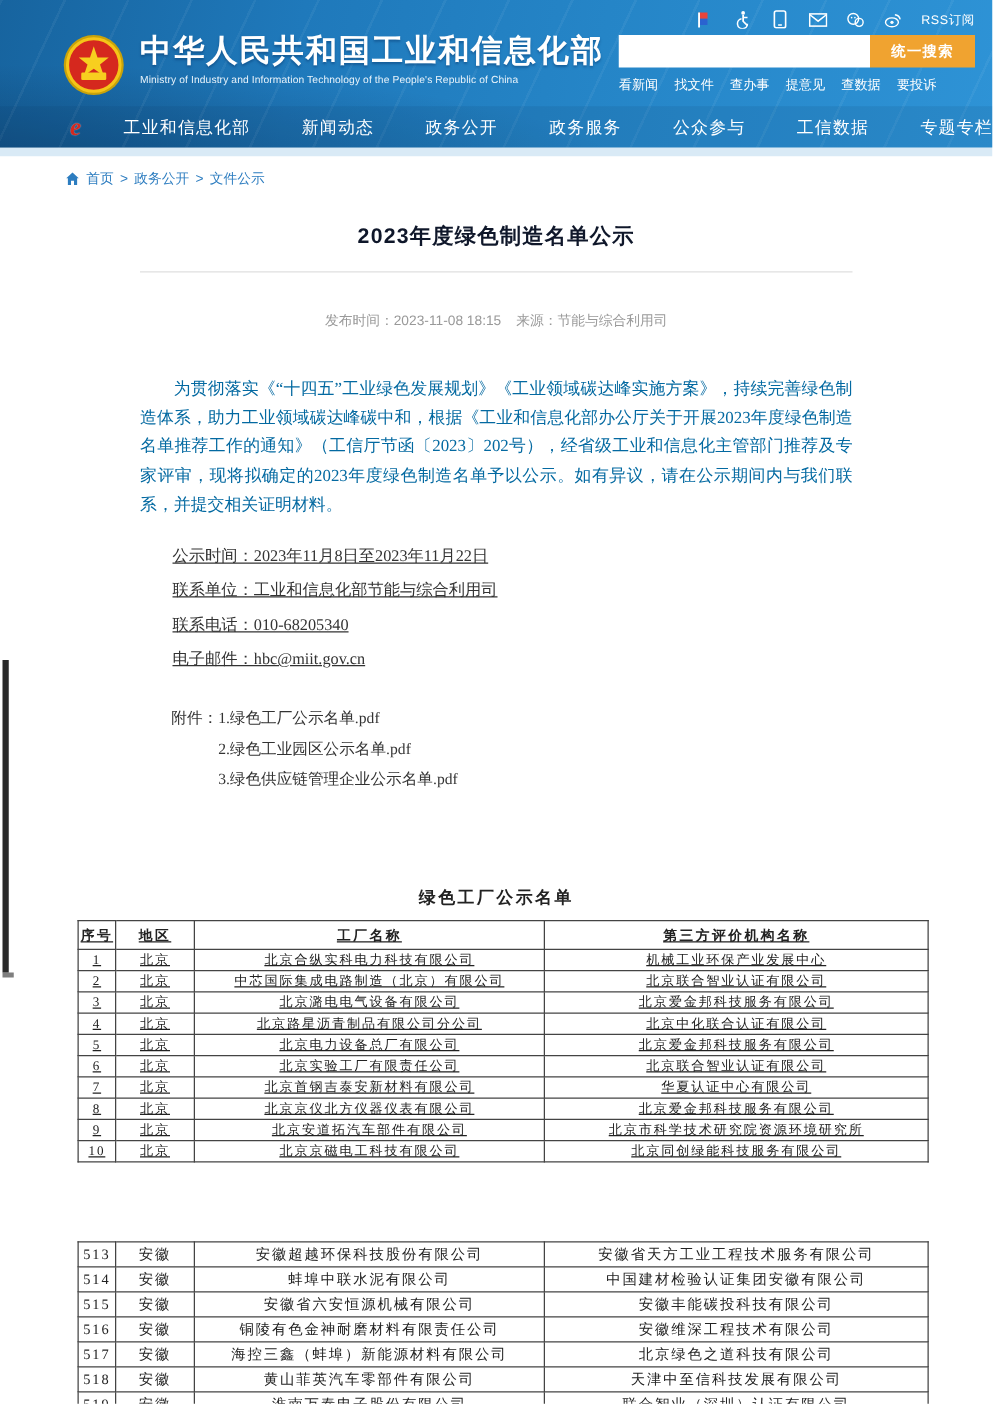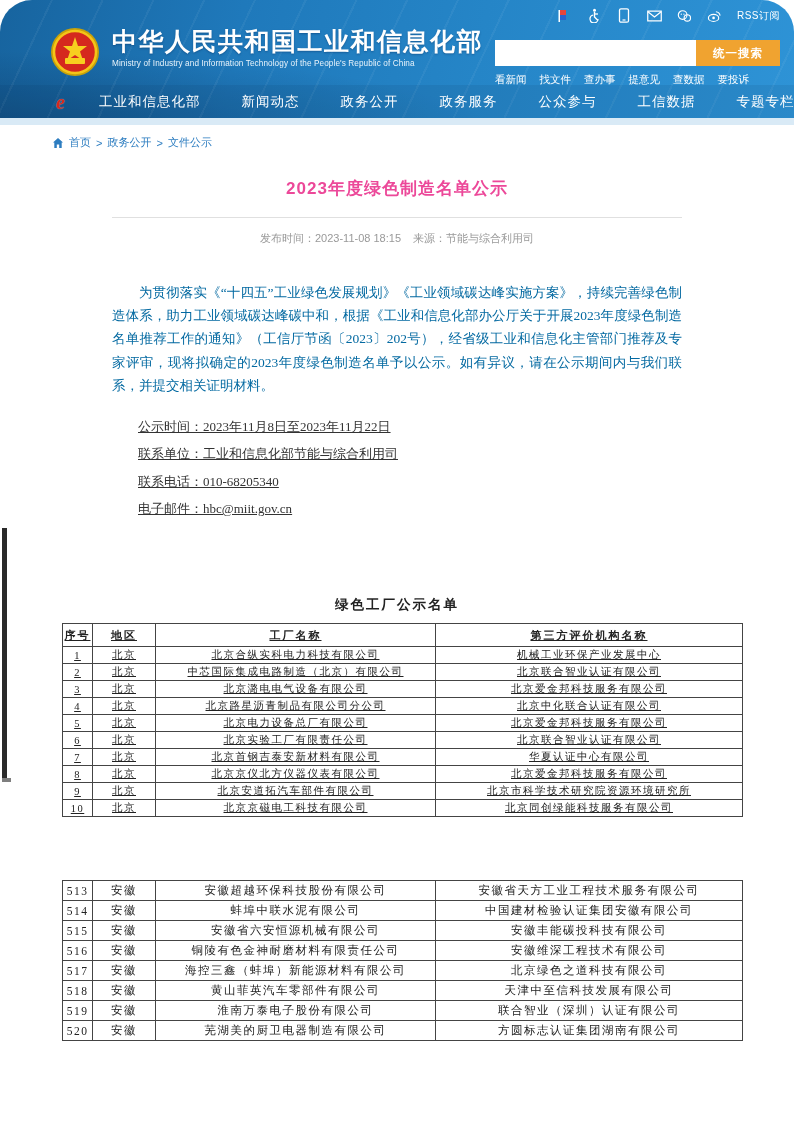--- a/index.html
+++ b/index.html
@@ -1,21 +1,21 @@
 <!DOCTYPE html>
 <html><head>
 <meta charset="utf-8">
 <style>
   * { margin:0; padding:0; box-sizing:border-box; }
   html,body { width:794px; }
   body {
     font-family:"Liberation Sans","DejaVu Sans",sans-serif;
     background:#ffffff; color:#333; position:relative;
   }
-  .page { width:794px; height:1123px; position:relative; overflow:hidden; background:#fff;border-radius:32px; }
+  .page { width:794px; height:1123px; position:relative; overflow:hidden; background:#fff; }
 
   
   .banner {
     height:118px; position:relative; color:#fff;
     background:linear-gradient(100deg,#17649f 0%,#1f79bb 30%,#2585c7 60%,#2e93d6 100%);
   }
   .banner::before {
     content:""; position:absolute; inset:0; pointer-events:none;
     background:
       repeating-linear-gradient(115deg, rgba(255,255,255,0.05) 0 2px, transparent 2px 46px),
@@ -27,21 +27,21 @@
   }
   .u-icon { width:15px; height:15px; display:inline-flex; align-items:center; justify-content:center; }
   .u-icon svg { display:block; }
   .rss-link { color:#fff; letter-spacing:0.5px; cursor:pointer; }
 
   .header-main { position:absolute; top:27px; left:50px; display:flex; z-index:2; }
   .emblem { width:50px; height:50px; margin-right:12px; flex:0 0 auto; }
   .site-title { font-size:25px; font-weight:bold; letter-spacing:1.5px; line-height:1.15; text-shadow:0 1px 2px rgba(0,40,90,.4); }
   .site-subtitle { font-size:8.2px; color:#e8f3fb; margin-top:3px; letter-spacing:0.1px; }
 
-  .search-block { position:absolute; top:40px; right:14px; width:285px; z-index:2; }
+  .search-block { position:absolute; top:28px; right:14px; width:285px; z-index:2; }
   .search-row { display:flex; height:26px; }
   .search-input {
     flex:1; border:none; outline:none; background:#fff; height:26px;
     font-size:12px; padding:0 8px; border-radius:0;
   }
   .search-btn {
     width:84px; height:26px; border:none; background:#f0a330; color:#fff;
     font-size:11.5px; font-weight:bold; letter-spacing:1px; cursor:pointer;
   }
   .quick-links { display:flex; gap:13px; margin-top:7px; font-size:10.5px; }
@@ -65,26 +65,26 @@
   .breadcrumb {
     display:flex; align-items:center; gap:5px; font-size:11px; color:#2d7dc0;
     padding:10px 0 0 52px;
   }
   .crumb { cursor:pointer; }
   .crumb-sep { color:#2d7dc0; }
 
   
   .content { padding:0 112px; }
   .article-title {
-    text-align:center; font-size:17px; font-weight:bold; color:#ec4899;
+    text-align:center; font-size:17px; font-weight:bold; color:#0f172a;
     margin-top:27px; letter-spacing:1px;
   }
   .title-divider { border:none; border-top:1px solid #e0e0e0; margin:17px 0 0 0; }
   .article-meta {
-    text-align:center; font-size:11px; color:#999; margin-top:13px;
+    text-align:center; font-size:11px; color:#999; margin-top:31px;
     display:flex; justify-content:center; gap:12px;
   }
   .para {
     margin-top:35px; font-family:"Liberation Serif","DejaVu Serif",serif;
     font-size:13.5px; line-height:1.72; text-align:justify; text-indent:2em; color:#0369a1;
   }
   .info-block { margin-top:16px; font-family:"Liberation Serif","DejaVu Serif",serif; font-size:13px; }
   .info-line { padding-left:2em; line-height:2.1;text-decoration:underline; }
   .attach-block {
     margin-top:22px; font-family:"Liberation Serif","DejaVu Serif",serif; font-size:12.5px;
@@ -238,20 +238,28 @@
 
     <p class="para">为贯彻落实《“十四五”工业绿色发展规划》《工业领域碳达峰实施方案》，持续完善绿色制造体系，助力工业领域碳达峰碳中和，根据《工业和信息化部办公厅关于开展2023年度绿色制造名单推荐工作的通知》（工信厅节函〔2023〕202号），经省级工业和信息化主管部门推荐及专家评审，现将拟确定的2023年度绿色制造名单予以公示。如有异议，请在公示期间内与我们联系，并提交相关证明材料。</p>
 
     <div class="info-block">
       <div class="info-line">公示时间：2023年11月8日至2023年11月22日</div>
       <div class="info-line">联系单位：工业和信息化部节能与综合利用司</div>
       <div class="info-line">联系电话：010-68205340</div>
       <div class="info-line">电子邮件：hbc@miit.gov.cn</div>
     </div>
 
+    <div class="attach-block">
+      <span class="attach-label">附件：</span>
+      <span>
+        <div class="attach-item">1.绿色工厂公示名单.pdf</div>
+        <div class="attach-item">2.绿色工业园区公示名单.pdf</div>
+        <div class="attach-item">3.绿色供应链管理企业公示名单.pdf</div>
+      </span>
+    </div>
   </div>
 
   <div class="black-bar"></div>
 
   <div class="table-title">绿色工厂公示名单</div>
   <table class="gtable" id="table1">
     <colgroup>
         <col style="width:30px">
         <col style="width:63px">
         <col style="width:280px">

